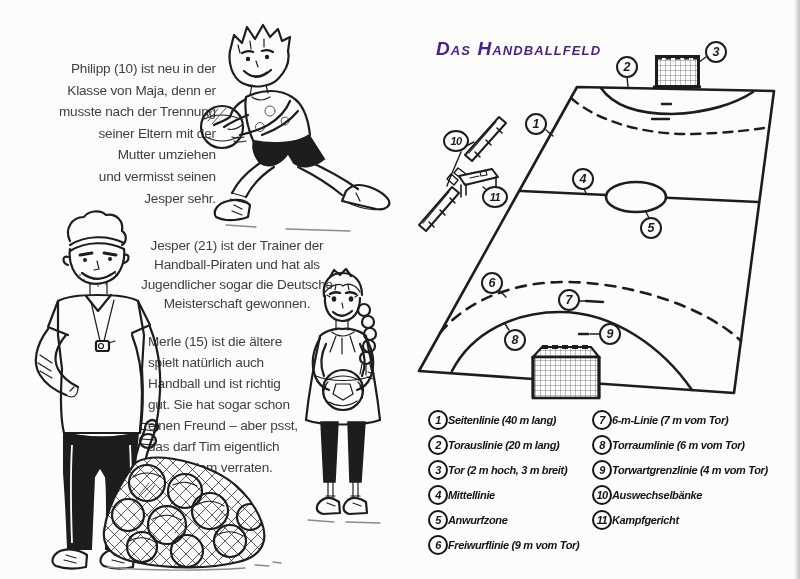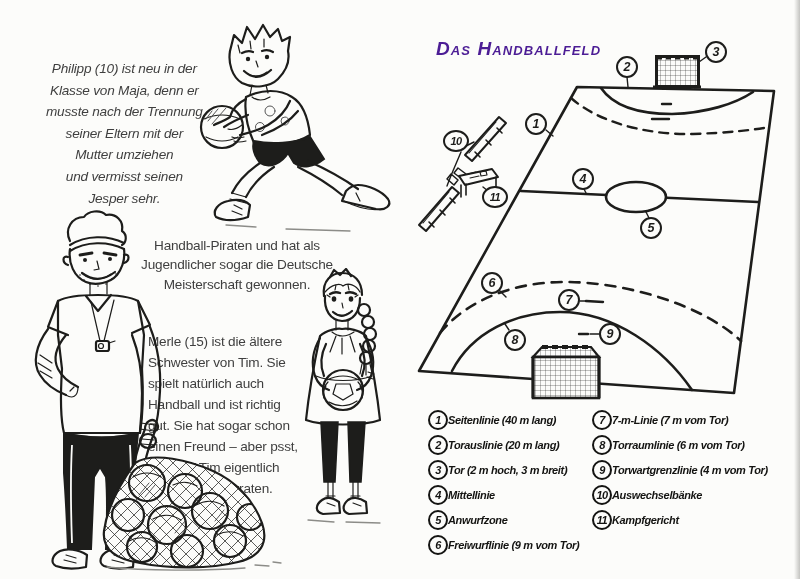--- a/index.html
+++ b/index.html
@@ -3,21 +3,21 @@
 <meta charset="utf-8">
 <style>
   html,body{margin:0;padding:0;}
   body{width:800px;height:579px;font-family:"Liberation Sans",sans-serif;}
   .page{position:relative;width:800px;height:579px;background:#fcfcfa;overflow:hidden;}
   .page-edge{position:absolute;right:0;top:0;bottom:0;width:6px;
     background:linear-gradient(to right,rgba(0,0,0,0),rgba(90,90,85,.35));}
   
   .tblock{position:absolute;color:#3f3f3f;font-size:13.6px;letter-spacing:-0.2px;}
   .tblock .tline{white-space:nowrap;}
-  .tb-philipp{left:46px;top:58px;line-height:21.6px;text-align:center;font-style:italic;}
+  .tb-philipp{left:59px;top:58px;line-height:21.6px;text-align:right;}
   .tb-jesper{left:118px;top:236px;width:238px;line-height:19.4px;text-align:center;}
   .tb-merle{left:148px;top:331px;width:184px;line-height:21px;text-align:left;}
   
   .diagram-title{position:absolute;left:436px;top:38px;color:#4c1d95;
     font-size:19px;font-weight:bold;font-style:italic;font-variant:small-caps;
     letter-spacing:1.1px;white-space:nowrap;}
   
   .marker{position:absolute;width:22px;height:22px;border:2px solid #1d1d1b;border-radius:50%;
     background:#fcfcfa;display:flex;align-items:center;justify-content:center;
     font-weight:bold;font-style:italic;font-size:12.5px;color:#1d1d1b;box-sizing:border-box;}
@@ -47,28 +47,28 @@
     <div class="tline">Philipp (10) ist neu in der</div>
     <div class="tline">Klasse von Maja, denn er</div>
     <div class="tline">musste nach der Trennung</div>
     <div class="tline">seiner Eltern mit der</div>
     <div class="tline">Mutter umziehen</div>
     <div class="tline">und vermisst seinen</div>
     <div class="tline">Jesper sehr.</div>
   </div>
 
   <div class="tblock tb-jesper">
+    <div class="tline">Jesper (21) ist der Trainer der</div>
     <div class="tline">Handball-Piraten und hat als</div>
     <div class="tline">Jugendlicher sogar die Deutsche</div>
     <div class="tline">Meisterschaft gewonnen.</div>
   </div>
 
   <div class="tblock tb-merle">
     <div class="tline">Merle (15) ist die ältere</div>
-    <div class="tline">Schwester von Tim. Sie</div>
     <div class="tline">spielt natürlich auch</div>
     <div class="tline">Handball und ist richtig</div>
     <div class="tline">gut. Sie hat sogar schon</div>
     <div class="tline">einen Freund – aber psst,</div>
     <div class="tline">das darf Tim eigentlich</div>
     <div class="tline">niemandem verraten.</div>
   </div>
 
   <svg class="illo" style="left:190px;top:5px;" width="225" height="230" viewBox="0 0 225 230">
     <g>
@@ -373,21 +373,21 @@
     </div>
     <div class="legend-row">
       <span class="lnum">6</span>
       <span class="ltext">Freiwurflinie (9 m vom Tor)</span>
     </div>
   </div>
 
   <div class="legend-col legend-col2">
     <div class="legend-row">
       <span class="lnum">7</span>
-      <span class="ltext">7-m-Linie (7 m vom Tor)</span>
+      <span class="ltext">6-m-Linie (7 m vom Tor)</span>
     </div>
     <div class="legend-row">
       <span class="lnum">8</span>
       <span class="ltext">Torraumlinie (6 m vom Tor)</span>
     </div>
     <div class="legend-row">
       <span class="lnum">9</span>
       <span class="ltext">Torwartgrenzlinie (4 m vom Tor)</span>
     </div>
     <div class="legend-row">

